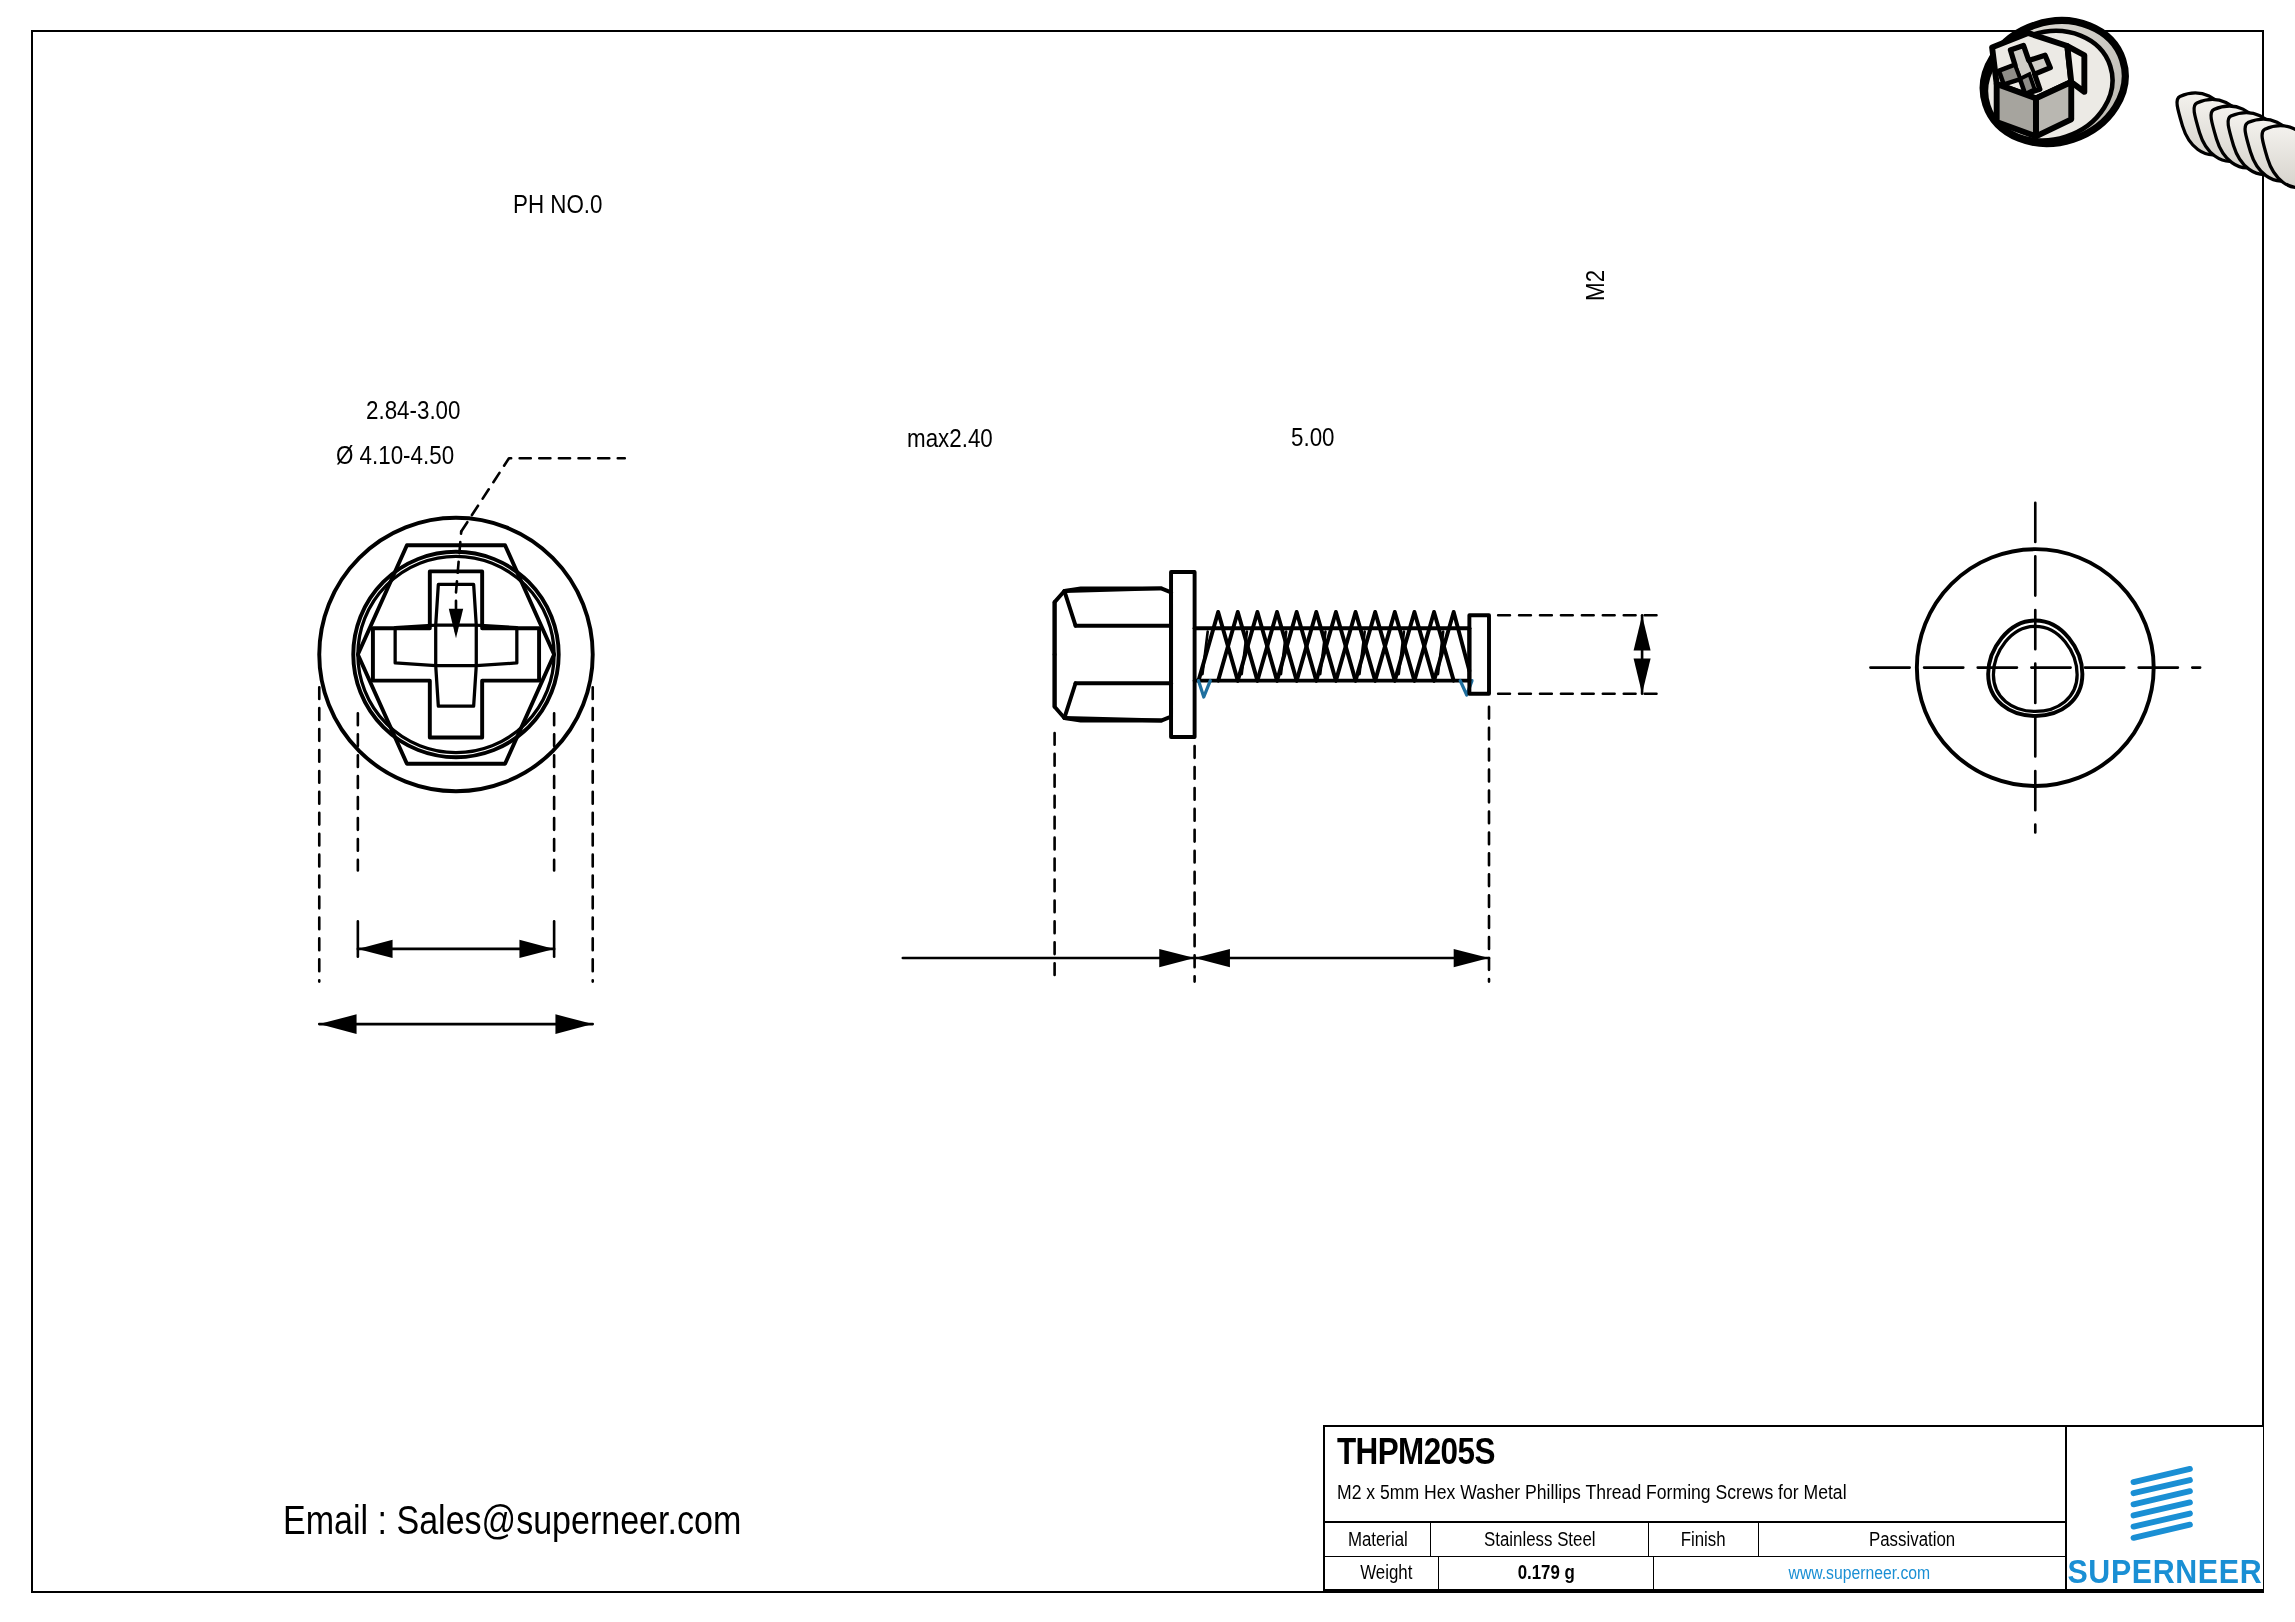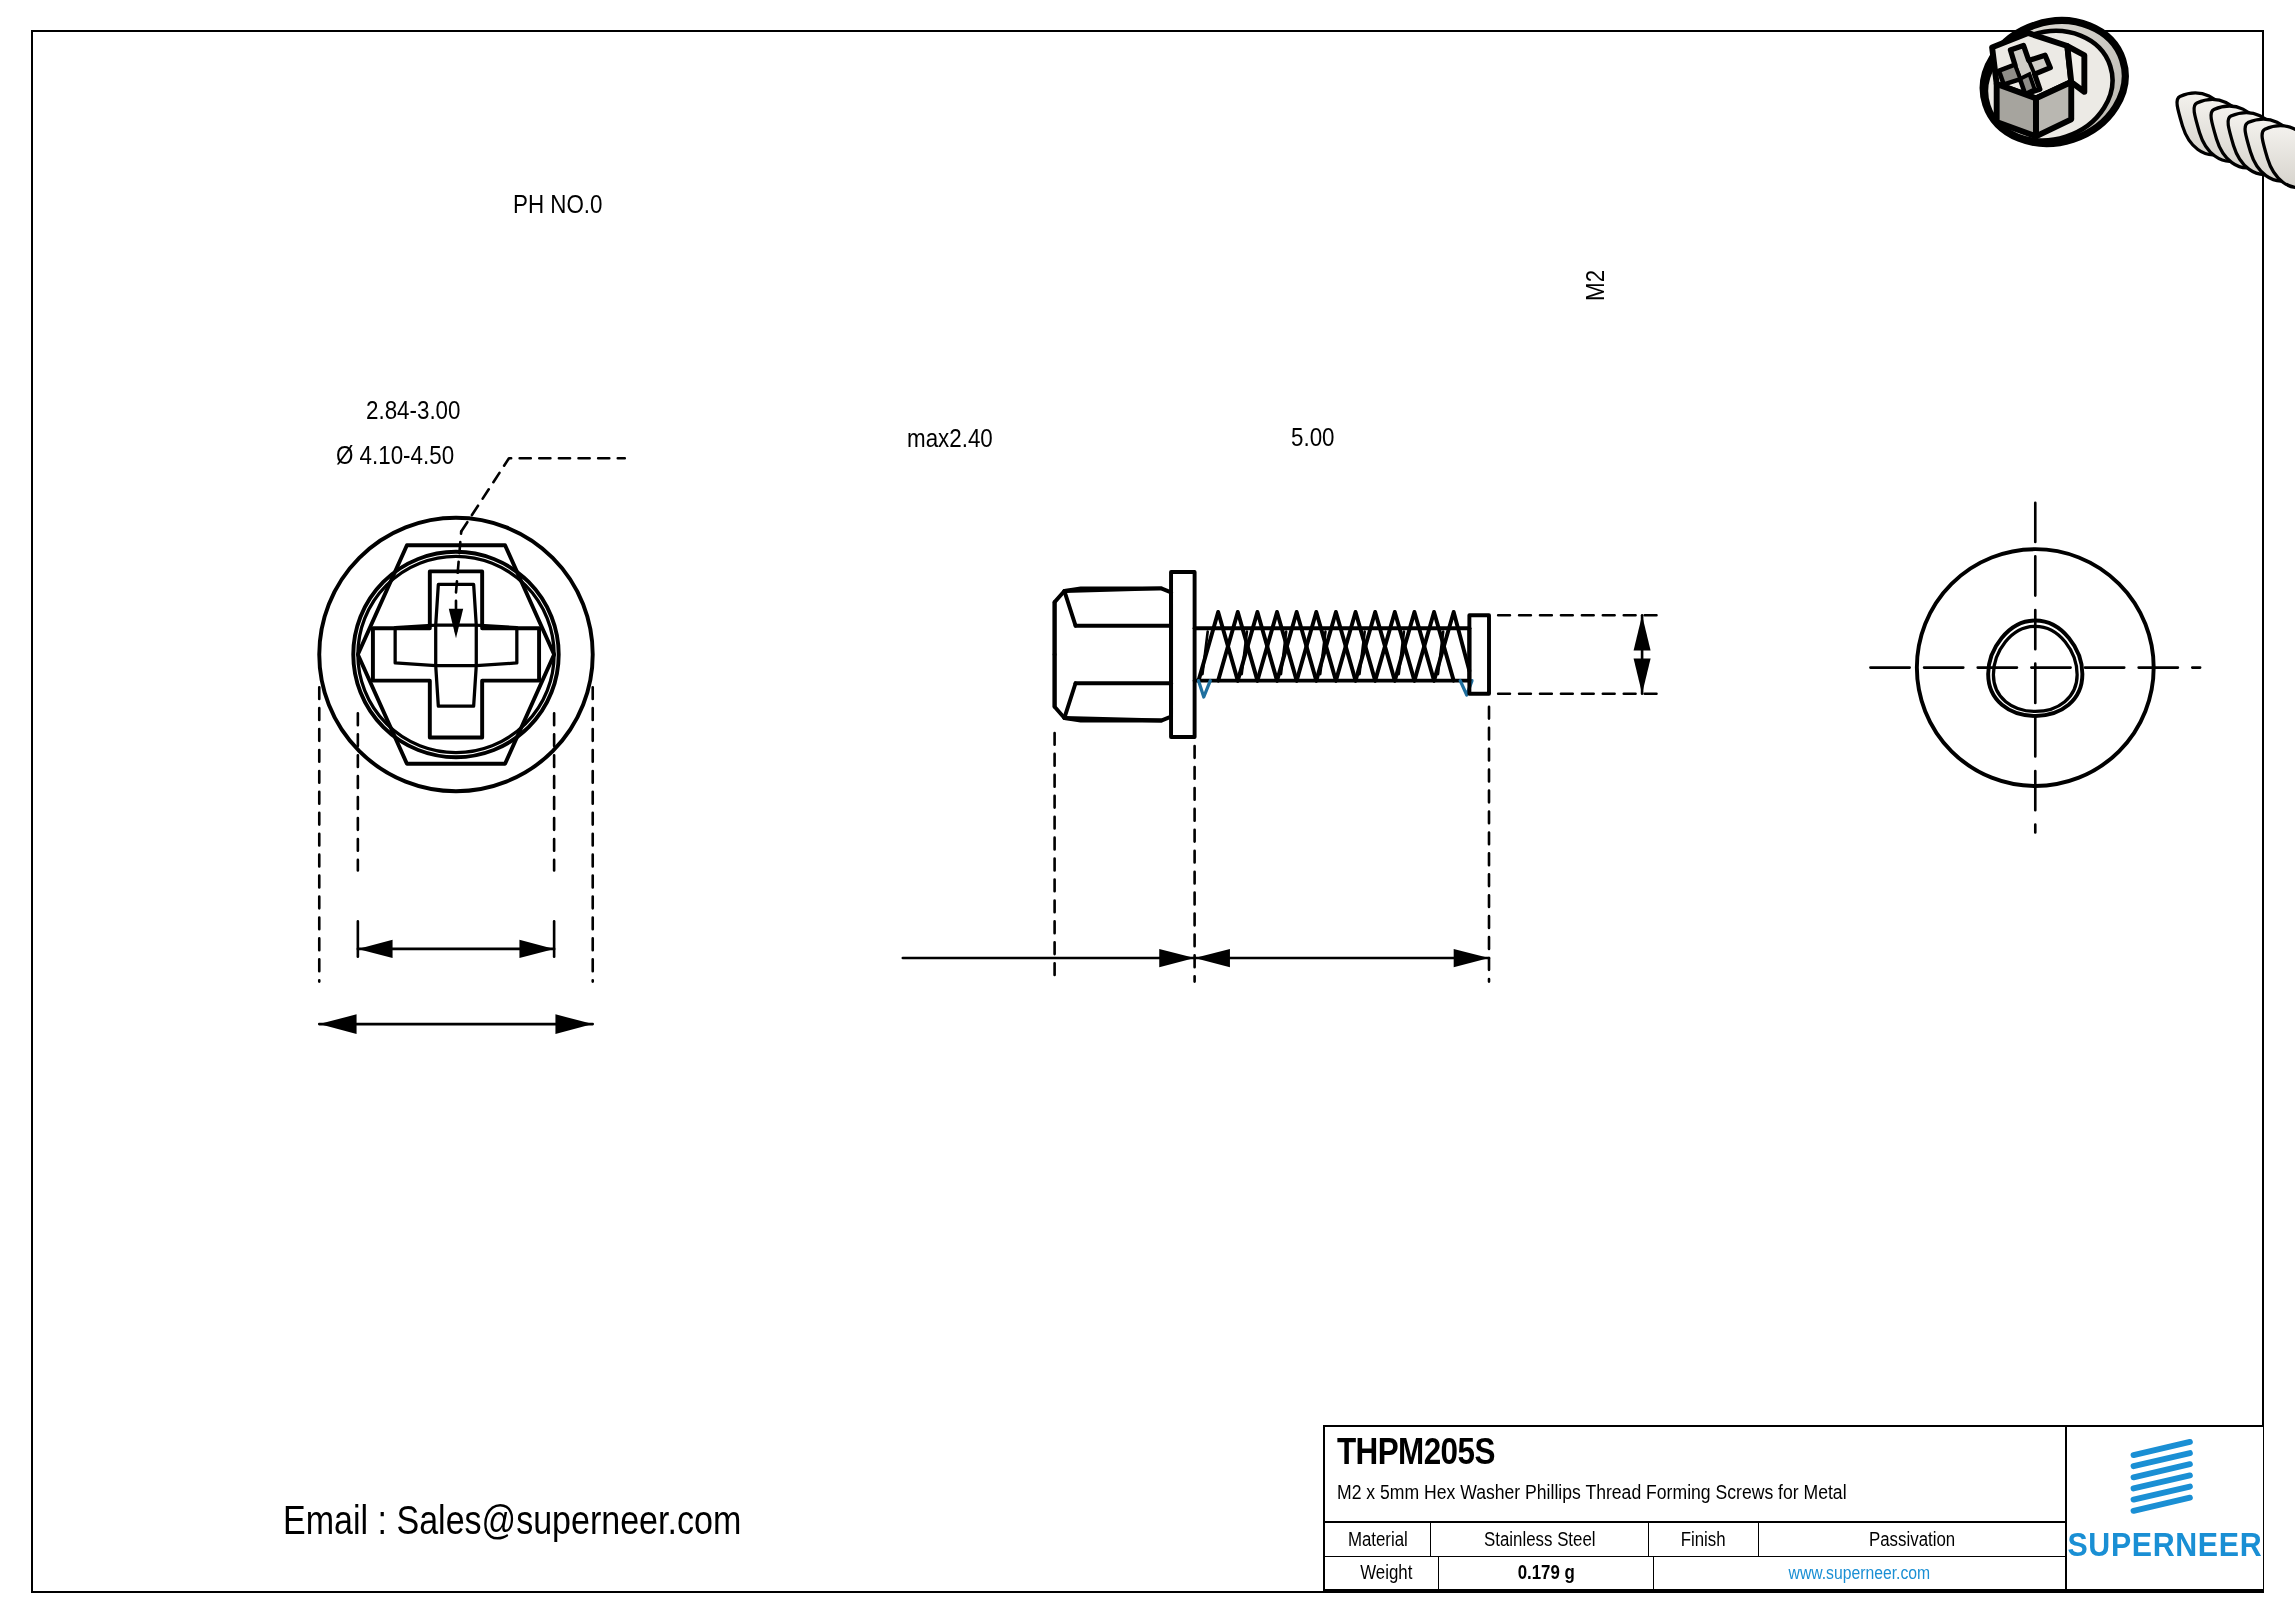--- a/index.html
+++ b/index.html
@@ -108,21 +108,21 @@
   .c-value2 { width: 306px; }
   .c-weightval { width: 218px; font-weight: bold; }
   .c-web { width: 416px; }
   .tb-cell span { transform: scaleX(0.86); display:inline-block; }
   #web-link { color: #1a8fd4; font-size: 18.3px; }
   #tb-logo {
     width: 196px;
     display: flex;
     flex-direction: column;
     align-items: center;
-    justify-content: flex-start;
+    justify-content: flex-end;
     padding-top: 10.5px;
     box-sizing: border-box;
     background: #fff;
   }
   #logo-mark { width: 76px; height: 80px; }
   #logo-word {
     margin-top: 9.2px;
     font-size: 33px;
     font-weight: bold;
     color: #1a8fd4;

